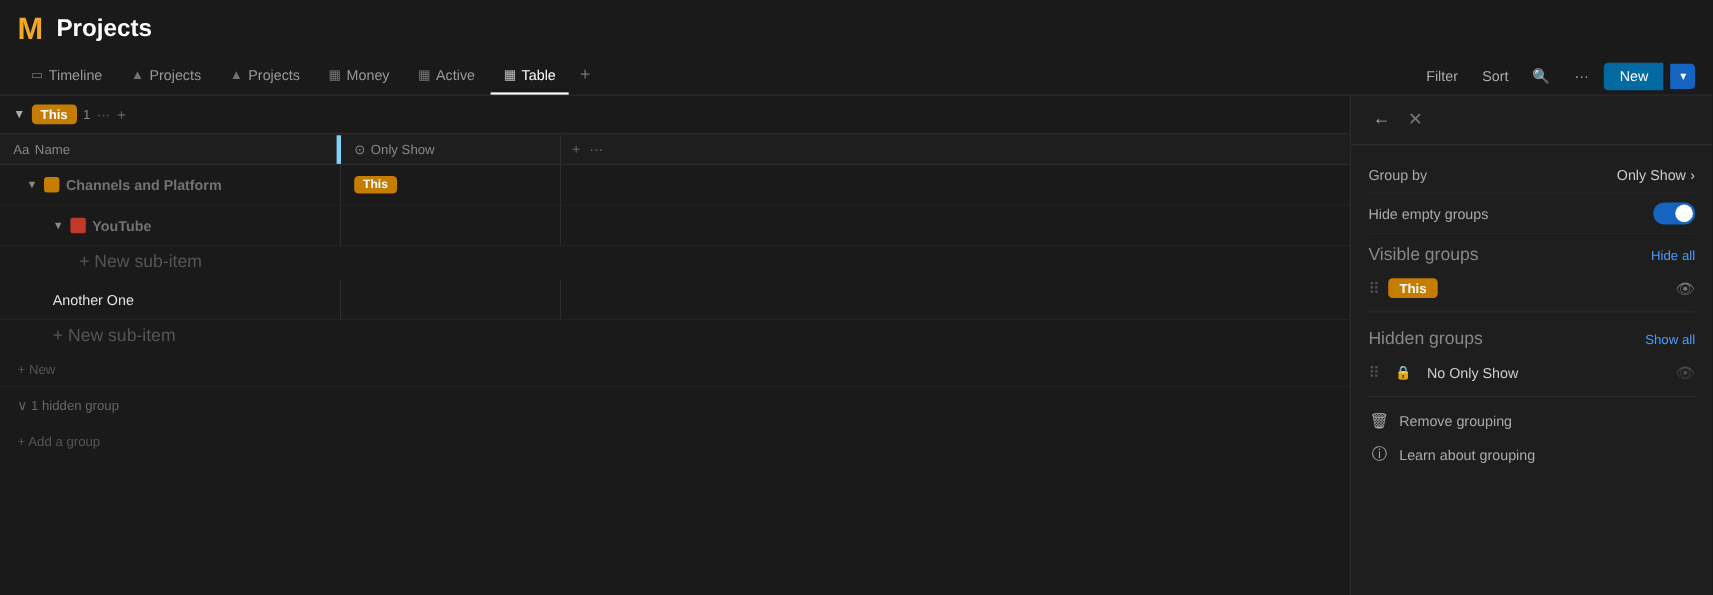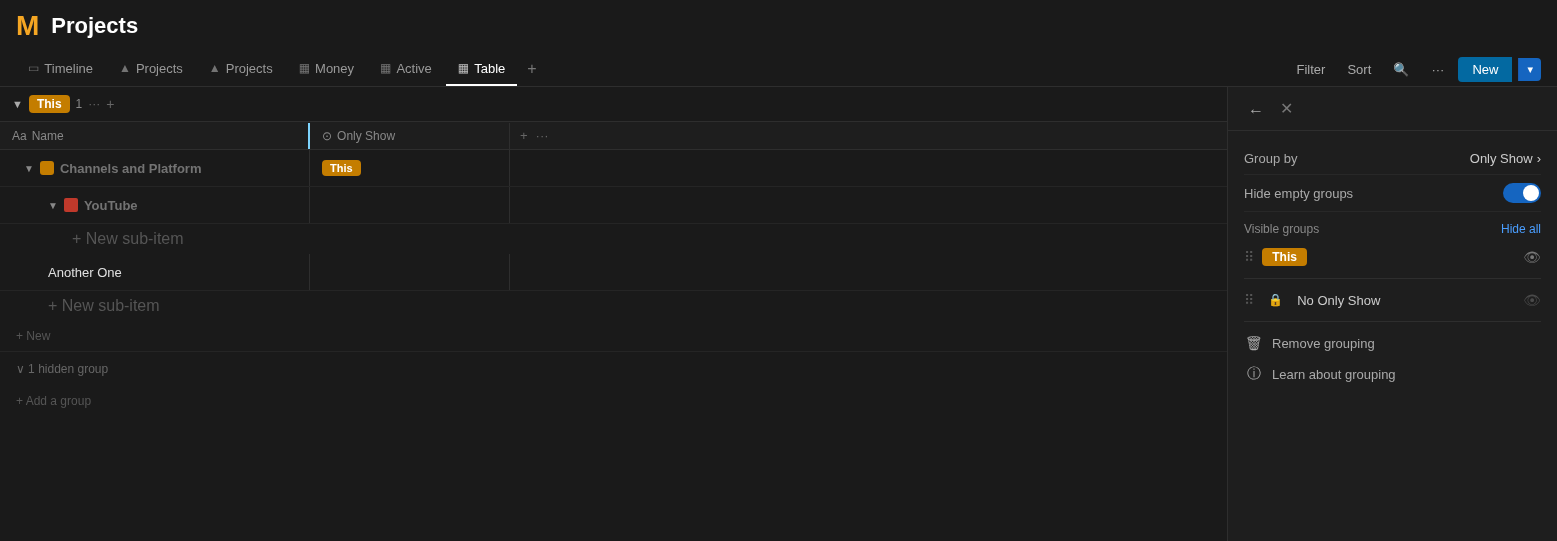--- a/index.html
+++ b/index.html
@@ -162,21 +162,21 @@
       background: #1e1e1e;
     }
     .col-name {
       width: 310px;
       padding: 6px 12px;
       display: flex;
       align-items: flex-end;
       gap: 5px;
       color: #888;
       font-size: 12px;
-      border-right: 2px solid #7dd3fc;
+      border-right: 4px solid #7dd3fc;
     }
     .col-only-show {
       width: 200px;
       padding: 6px 12px;
       display: flex;
       align-items: center;
       gap: 5px;
       color: #888;
       font-size: 12px;
       border-right: 1px solid #2e2e2e;
@@ -383,21 +383,21 @@
 
     
     .section-header {
       display: flex;
       align-items: center;
       justify-content: space-between;
       padding: 10px 0 6px 0;
     }
     .section-label {
       color: #888;
-      font-size: 12px;
+      font-size: 16px;
       font-weight: 500;
     }
     .section-link {
       color: #4a9eff;
       font-size: 12px;
       cursor: pointer;
       text-align: right;
     }
 
     .group-item {
@@ -614,20 +614,24 @@
       </div>
 
       <div class="group-item">
         <span class="drag-handle">⠿</span>
         <span class="group-item-tag">This</span>
         <button class="eye-btn">👁</button>
       </div>
 
       <hr class="divider">
 
+      <div class="section-header">
+        <span class="section-label">Hidden groups</span>
+        <span class="section-link">Show all</span>
+      </div>
 
       <div class="group-item">
         <span class="drag-handle">⠿</span>
         <span class="group-item-tag-lock">🔒</span>
         <span style="color:#ccc;font-size:13px;">No Only Show</span>
         <button class="eye-btn">
           <span style="opacity:0.5;">👁</span>
         </button>
       </div>
 

